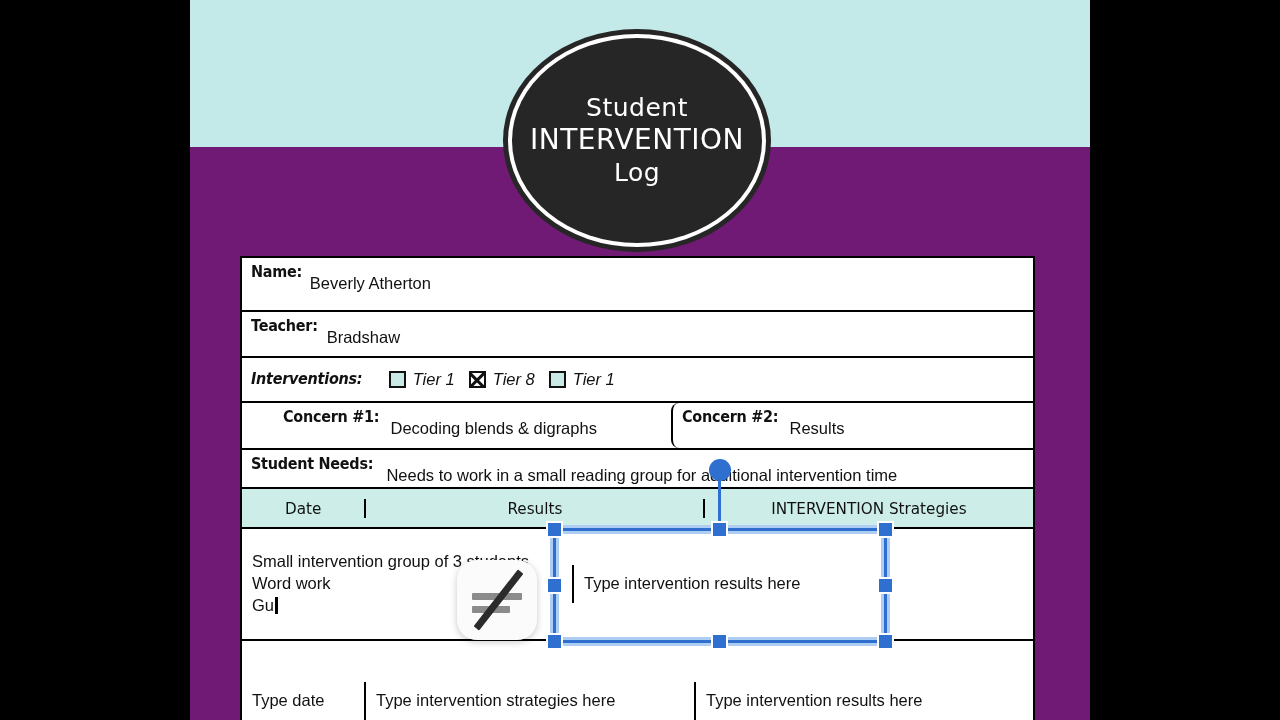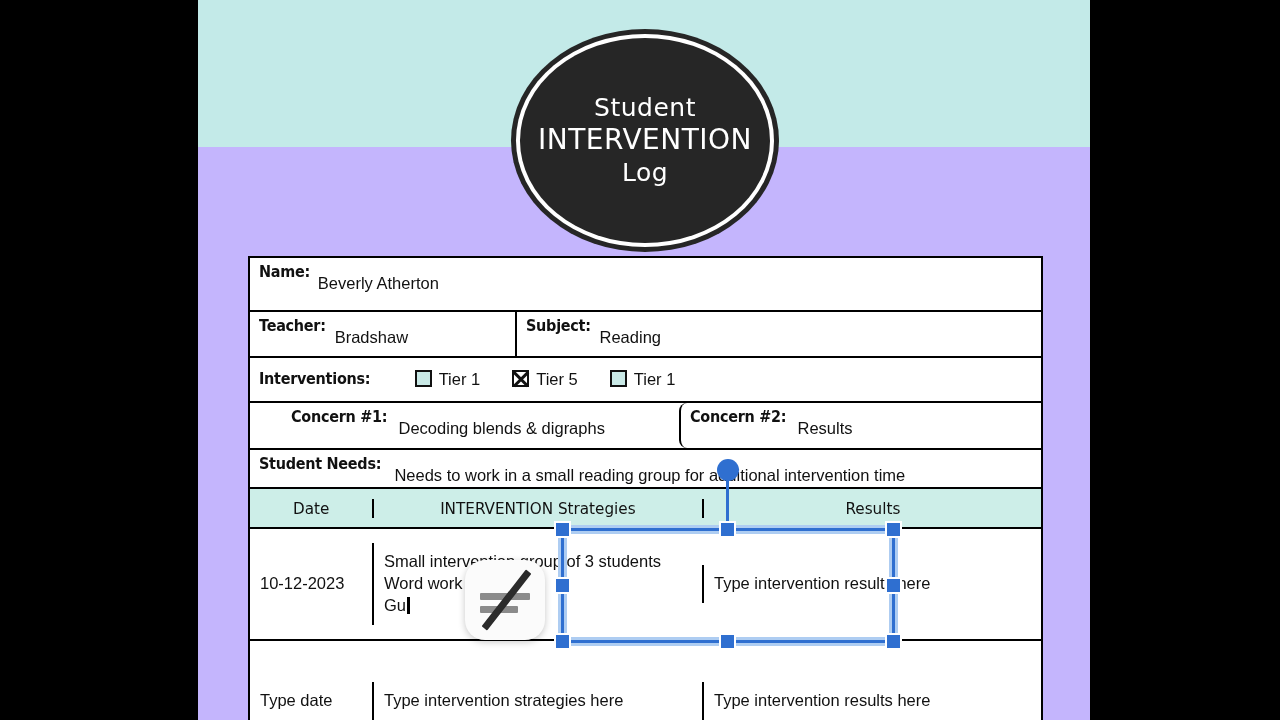--- a/index.html
+++ b/index.html
@@ -17,25 +17,25 @@
   #screen {
     position: relative;
     width: 1280px;
     height: 720px;
     background: #000000;
     overflow: hidden;
   }
   
   #page {
     position: absolute;
-    left: 198px;
+    left: 190px;
     top: 0;
     width: 1028px;
     height: 720px;
-    background: #c4b5fd;
+    background: #701a75;
     overflow: hidden;
   }
   #banner {
     position: absolute;
     left: 0;
     top: 0;
     width: 900px;
     height: 147px;
     background: #c3eae8;
   }
@@ -114,43 +114,43 @@
     font-size: 16.5px;
     color: #111111;
     line-height: 1;
     padding-top: 11px;
     white-space: nowrap;
   }
 
   
   .r-name   { height: 54px; }
   .r-grade  { height: 46px; }
-  .r-tier   { height: 45px; }
+  .r-tier   { height: 45px; font-style: italic; }
   .r-concern{ height: 47px; }
   .r-needs  { height: 46px; }
 
   .c-name   { width: 100%; }
   .c-grade  { width: 265px; }
   .c-teacher{ width: 265px; }
   .c-subject{ flex: 1; }
   .c-tier   { width: 100%; align-items: center; }
   .c-con1   { width: 397px; margin-left: 32px; }
   .c-con2   { flex: 1; border-radius: 8px; }
   .c-needs  { width: 100%; }
 
   
   .tier-group {
     display: flex;
     align-items: center;
     gap: 0;
   }
   .tier-item {
     display: flex;
-    align-items: flex-start;
-    margin-left: 32px;
+    align-items: center;
+    margin-left: 14px;
   }
   .chk {
     width: 17px;
     height: 17px;
     border: 2px solid #111111;
     background: #c9e9e6;
     box-sizing: border-box;
     position: relative;
     display: inline-block;
     flex: none;
@@ -366,38 +366,34 @@
         <div class="cell c-name">
           <span class="lbl">Name:</span>
           <span class="val">Beverly Atherton</span>
         </div>
       </div>
 
       <div class="row r-grade">
         <div class="cell c-teacher">
           <span class="lbl">Teacher:</span>
           <span class="val">Bradshaw</span>
-        </div>
-        <div class="cell c-subject">
-          <span class="lbl">Subject:</span>
-          <span class="val">Reading</span>
         </div>
       </div>
 
       <div class="row r-tier">
         <div class="cell c-tier">
           <span class="lbl">Interventions:</span>
           <span class="tier-group">
             <span class="tier-item">
               <span class="chk"></span>
               <span class="tier-label">Tier 1</span>
             </span>
             <span class="tier-item">
               <span class="chk checked"></span>
-              <span class="tier-label">Tier 5</span>
+              <span class="tier-label">Tier 8</span>
             </span>
             <span class="tier-item">
               <span class="chk"></span>
               <span class="tier-label">Tier 1</span>
             </span>
           </span>
         </div>
       </div>
 
       <div class="row r-concern">
@@ -418,32 +414,29 @@
         </div>
       </div>
     </div>
 
     <div id="logtable">
 
       <div class="log-row log-head">
         <div class="log-c c-date">
           <span class="head-txt">Date</span>
         </div>
+        <div class="log-c c-res">
+          <span class="head-txt">Results</span>
+        </div>
         <div class="log-c c-strat">
           <span class="head-txt">INTERVENTION Strategies</span>
         </div>
-        <div class="log-c c-res">
-          <span class="head-txt">Results</span>
-        </div>
       </div>
 
       <div class="log-row log-body">
-        <div class="log-c c-date">
-          <span class="log-txt date">10-12-2023</span>
-        </div>
         <div class="log-c c-strat">
           <span class="log-txt">Small intervention group of 3 students
 Word work
 Gu</span><span class="caret"></span>
         </div>
         <div class="log-c c-res">
           <span class="log-txt">Type intervention results here</span>
         </div>
       </div>
 

